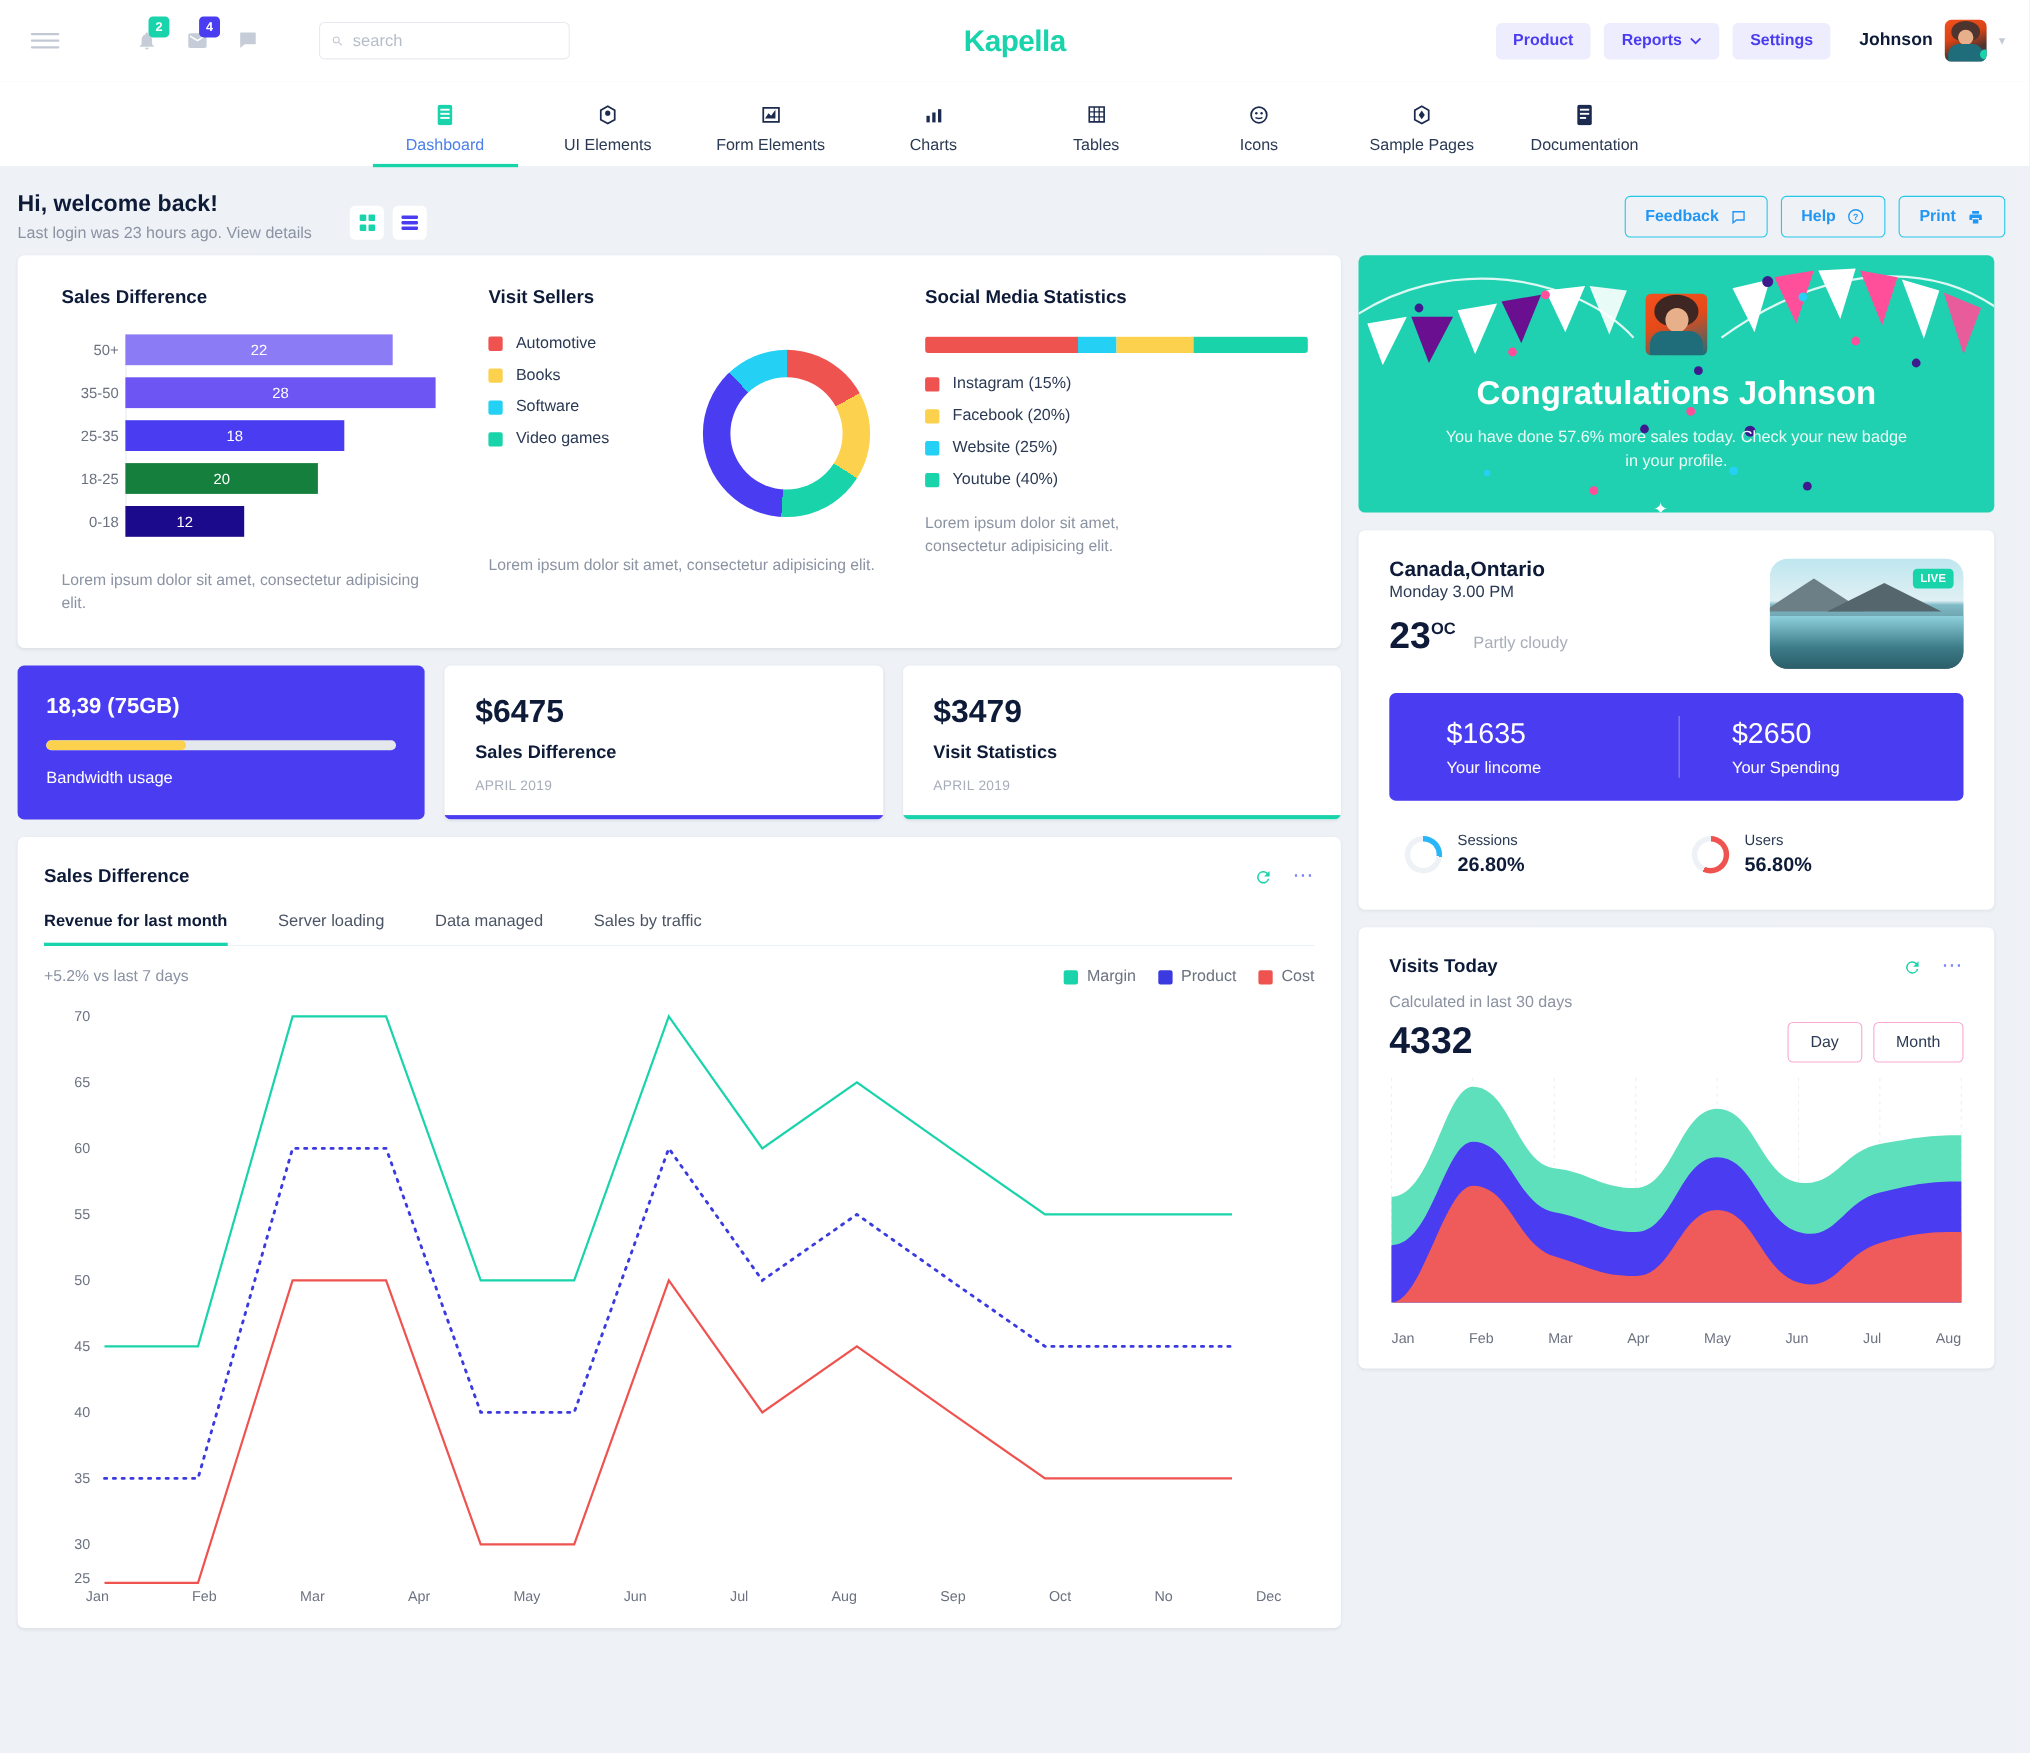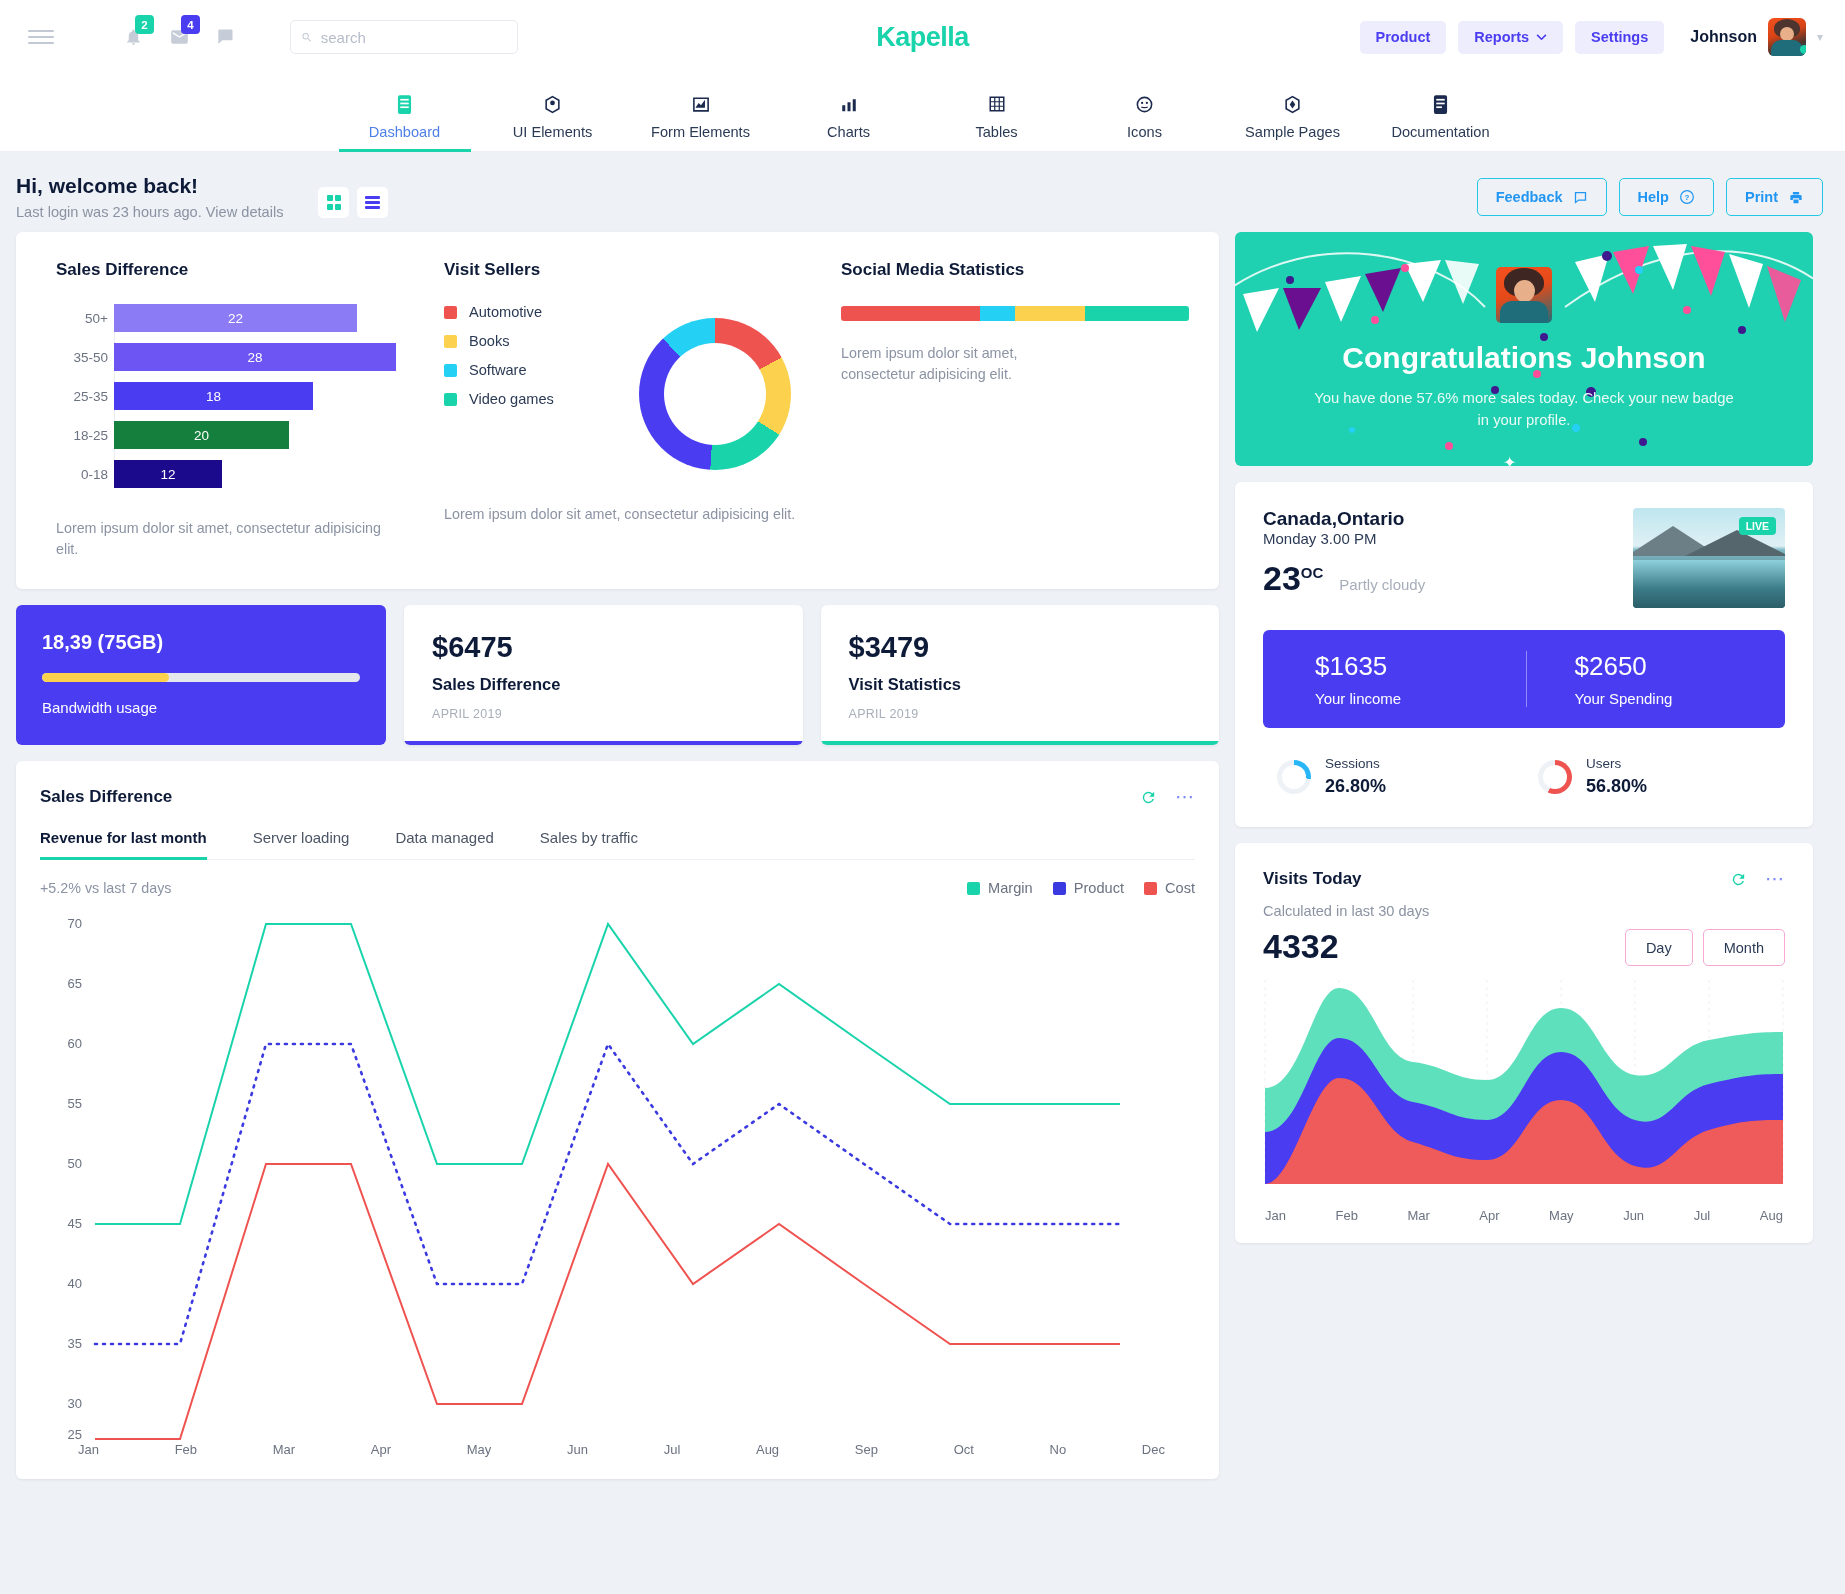--- a/index.html
+++ b/index.html
@@ -181,21 +181,21 @@
   
   .weather { padding: 26px 28px 30px 28px; }
   .wx-head { display: flex; }
   .wx-city { font-size: 19px; font-weight: bold; color: #0e1b38; }
   .wx-time { font-size: 15px; color: #2b3a54; }
   .wx-temp-row { display: flex; align-items: baseline; gap: 16px; margin-top: 12px; }
   .wx-temp { font-size: 34px; font-weight: bold; color: #0e1b38; }
   .wx-temp sup { font-size: 15px; font-weight: bold; }
   .wx-desc { font-size: 15px; color: #a7aeba; }
   .wx-photo {
-    width: 152px; height: 100px; border-radius: 4px; margin-left: auto; position: relative; overflow: hidden;
+    width: 176px; height: 100px; border-radius: 16px; margin-left: auto; position: relative; overflow: hidden;
     background: linear-gradient(#bfe6ef 0%, #dff0f4 38%, #7fbac6 42%, #274b52 100%);
   }
   .wx-photo .mtn1 { position: absolute; top: 18px; left: -6px; width: 0; height: 0; border-left: 46px solid transparent; border-right: 46px solid transparent; border-bottom: 30px solid #6d7f86; }
   .wx-photo .mtn2 { position: absolute; top: 22px; left: 52px; width: 0; height: 0; border-left: 52px solid transparent; border-right: 52px solid transparent; border-bottom: 26px solid #55666d; }
   .wx-photo .lake { position: absolute; left: 0; right: 0; bottom: 0; height: 48px; background: linear-gradient(#8fd0dd, #3c7b88 60%, #2b5e68); }
   .live-badge {
     position: absolute; top: 9px; right: 9px; background: #19d3ab; color: #fff;
     font-size: 10.5px; font-weight: bold; padding: 3px 7px; border-radius: 4px;
   }
   .money-panel {
@@ -502,20 +502,38 @@
           <div class="muted" style="margin-top:34px">Lorem ipsum dolor sit amet, consectetur adipisicing elit.</div>
         </div>
 
         <div class="p3">
           <div class="card-title">Social Media Statistics</div>
           <div class="sbar">
             <div style="width:40%;background:#ef5350"></div>
             <div style="width:10%;background:#25d0f5"></div>
             <div style="width:20%;background:#fcd14d"></div>
             <div style="width:30%;background:#19d3ab"></div>
+          </div>
+          <div class="slegend">
+            <div class="legend-item">
+                <span class="swatch" style="background:#ef5350"></span>
+                <span>Instagram (15%)</span>
+              </div>
+            <div class="legend-item">
+                <span class="swatch" style="background:#fcd14d"></span>
+                <span>Facebook (20%)</span>
+              </div>
+            <div class="legend-item">
+                <span class="swatch" style="background:#25d0f5"></span>
+                <span>Website (25%)</span>
+              </div>
+            <div class="legend-item">
+                <span class="swatch" style="background:#19d3ab"></span>
+                <span>Youtube (40%)</span>
+              </div>
           </div>
           <div class="muted" style="margin-top:22px;width:210px">Lorem ipsum dolor sit amet, consectetur adipisicing elit.</div>
         </div>
       </div>
 
       <div class="statrow">
         <div class="stat-bandwidth">
           <div class="val">18,39 (75GB)</div>
           <div class="progress">
               <i style="width:40%"></i>

